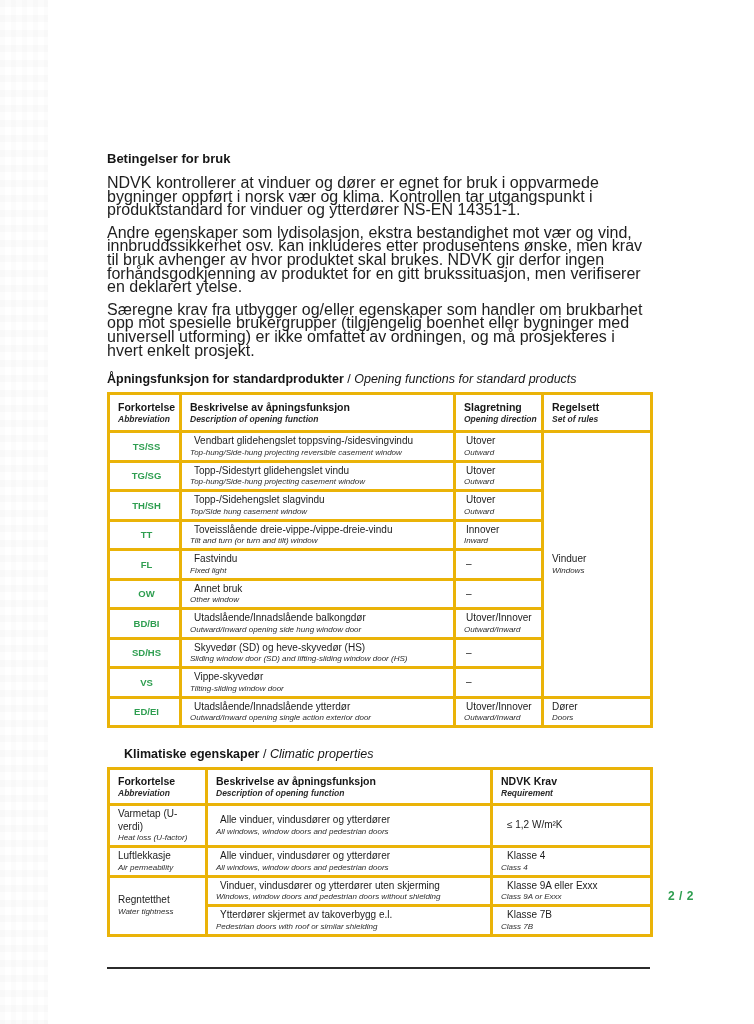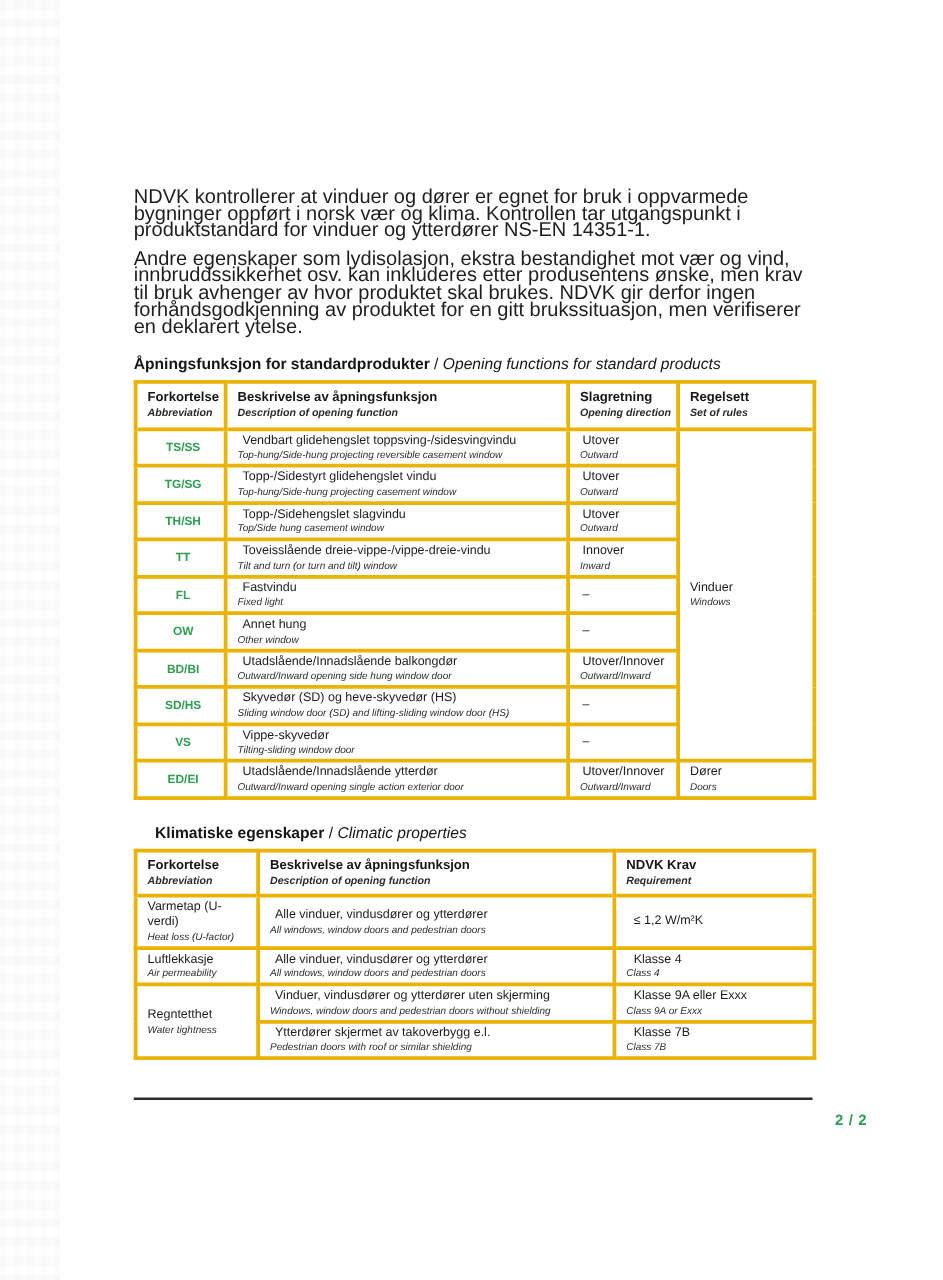--- a/index.html
+++ b/index.html
@@ -84,23 +84,25 @@
   }
 </style>
 </head>
 <body>
 
 <div class="page">
   <div class="scan-band"></div>
 
   <div class="content">
 
+    <h1 class="doc-title">Betingelser for bruk</h1>
 
     <p class="body">NDVK kontrollerer at vinduer og dører er egnet for bruk i oppvarmede bygninger oppført i norsk vær og klima. Kontrollen tar utgangspunkt i produktstandard for vinduer og ytterdører NS-EN 14351-1.</p>
     <p class="body">Andre egenskaper som lydisolasjon, ekstra bestandighet mot vær og vind, innbruddssikkerhet osv. kan inkluderes etter produsentens ønske, men krav til bruk avhenger av hvor produktet skal brukes. NDVK gir derfor ingen forhåndsgodkjenning av produktet for en gitt brukssituasjon, men verifiserer en deklarert ytelse.</p>
+    <p class="body">Særegne krav fra utbygger og/eller egenskaper som handler om brukbarhet opp mot spesielle brukergrupper (tilgjengelig boenhet eller bygninger med universell utforming) er ikke omfattet av ordningen, og må prosjekteres i hvert enkelt prosjekt.</p>
 
     <div class="section-heading">
       <span class="sh-no">Åpningsfunksjon for standardprodukter</span><span class="sh-sep"> / </span><span class="sh-en">Opening functions for standard products</span>
     </div>
 
     <table class="t t1">
       <colgroup>
           <col style="width:72px">
           <col style="width:274px">
           <col style="width:88px">
@@ -182,21 +184,21 @@
               <div class="en">Fixed light</div>
             </td>
           <td class="dir">
               <div class="no">–</div>
               <div class="en"></div>
             </td>
         </tr>
         <tr>
           <td class="abbr">OW</td>
           <td class="desc">
-              <div class="no">Annet hung</div>
+              <div class="no">Annet bruk</div>
               <div class="en">Other window</div>
             </td>
           <td class="dir">
               <div class="no">–</div>
               <div class="en"></div>
             </td>
         </tr>
         <tr>
           <td class="abbr">BD/BI</td>
           <td class="desc">

